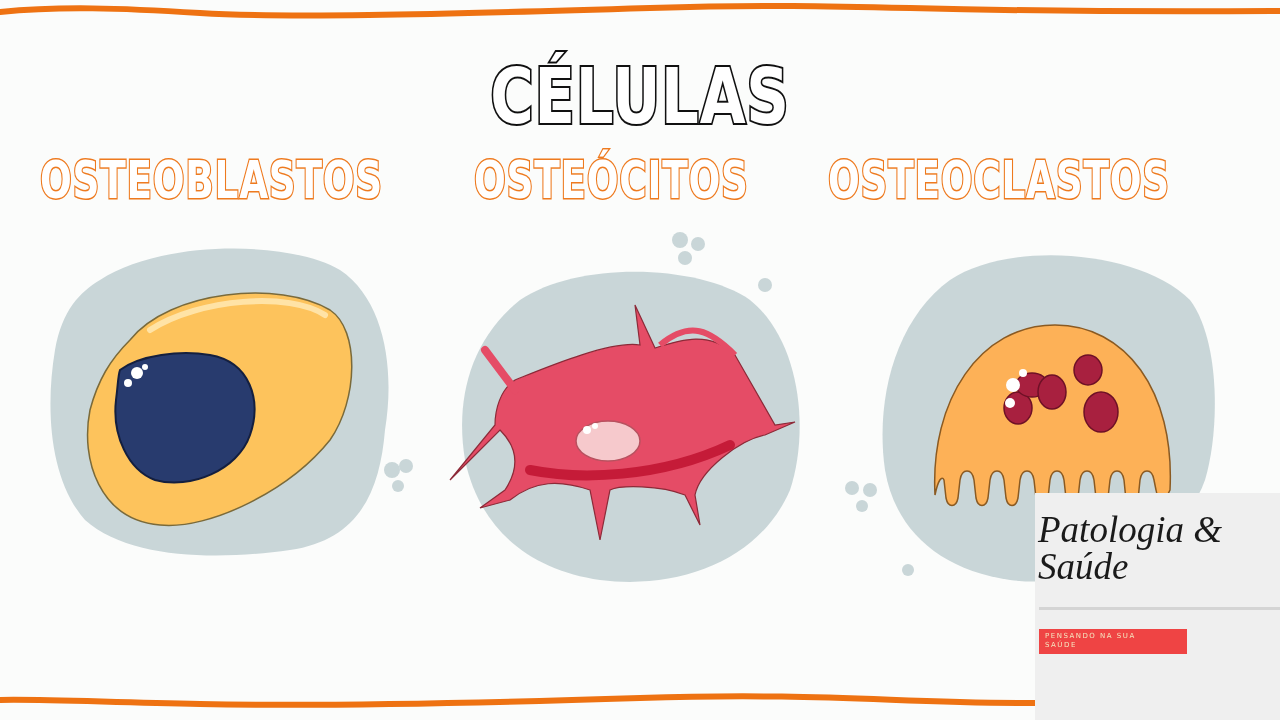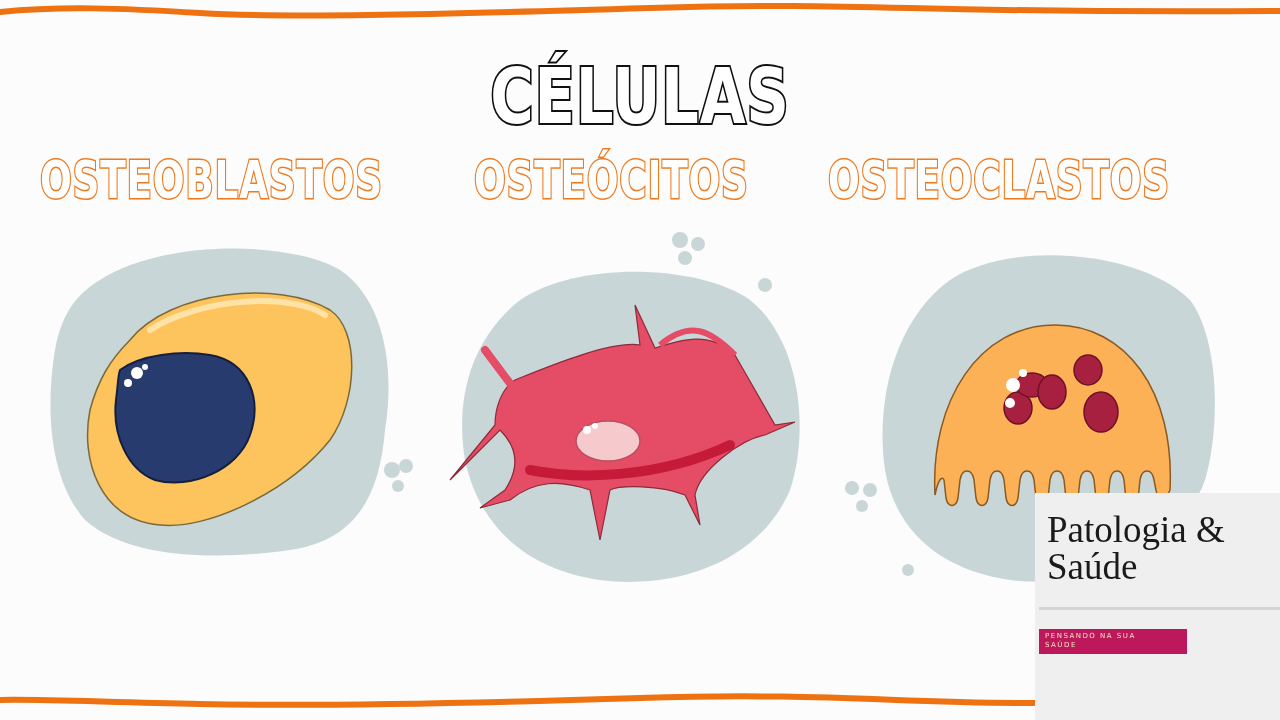--- a/index.html
+++ b/index.html
@@ -15,25 +15,25 @@
   .label {
     top:150px; font-family:"DejaVu Sans", sans-serif; font-weight:900; font-size:52px;
     color:#ffffff; -webkit-text-stroke:3px #ee7a1f; paint-order:stroke fill; letter-spacing:1px;
     transform: scaleX(0.72); transform-origin:left center; white-space:nowrap;
   }
   svg { position:absolute; }
   .brand {
     left:1035px; top:493px; width:245px; height:227px; background:#efefef;
   }
   .brand-title {
-    position:absolute; left:12px; top:18px; font-family:"Liberation Serif", serif; font-size:37px; line-height:37px; color:#1a1a1a;
+    position:absolute; left:3px; top:18px; font-family:"Liberation Serif", serif; font-size:37px; line-height:37px; color:#1a1a1a;font-style:italic;
   }
   .brand-line { position:absolute; left:4px; top:114px; width:241px; height:3px; background:#d4d4d4; }
   .brand-tag {
-    position:absolute; left:4px; top:136px; width:148px; height:25px; background:#be185d; color:#f4e7c0;
+    position:absolute; left:4px; top:136px; width:148px; height:25px; background:#ef4444; color:#f4e7c0;
     font-size:7px; line-height:9px; letter-spacing:1.5px; padding:3px 0 0 6px; box-sizing:border-box; font-family:"DejaVu Sans", sans-serif;
   }
 </style>
 </head>
 <body>
 
 <svg width="1280" height="30" style="left:0;top:0">
   <path d="M0 12 C 60 6, 120 8, 200 13 S 420 15, 650 8 S 900 14, 1280 11" stroke="#ee7212" stroke-width="6" fill="none" stroke-linecap="round"></path>
 </svg>
 <svg width="1280" height="30" style="left:0;top:690px">

